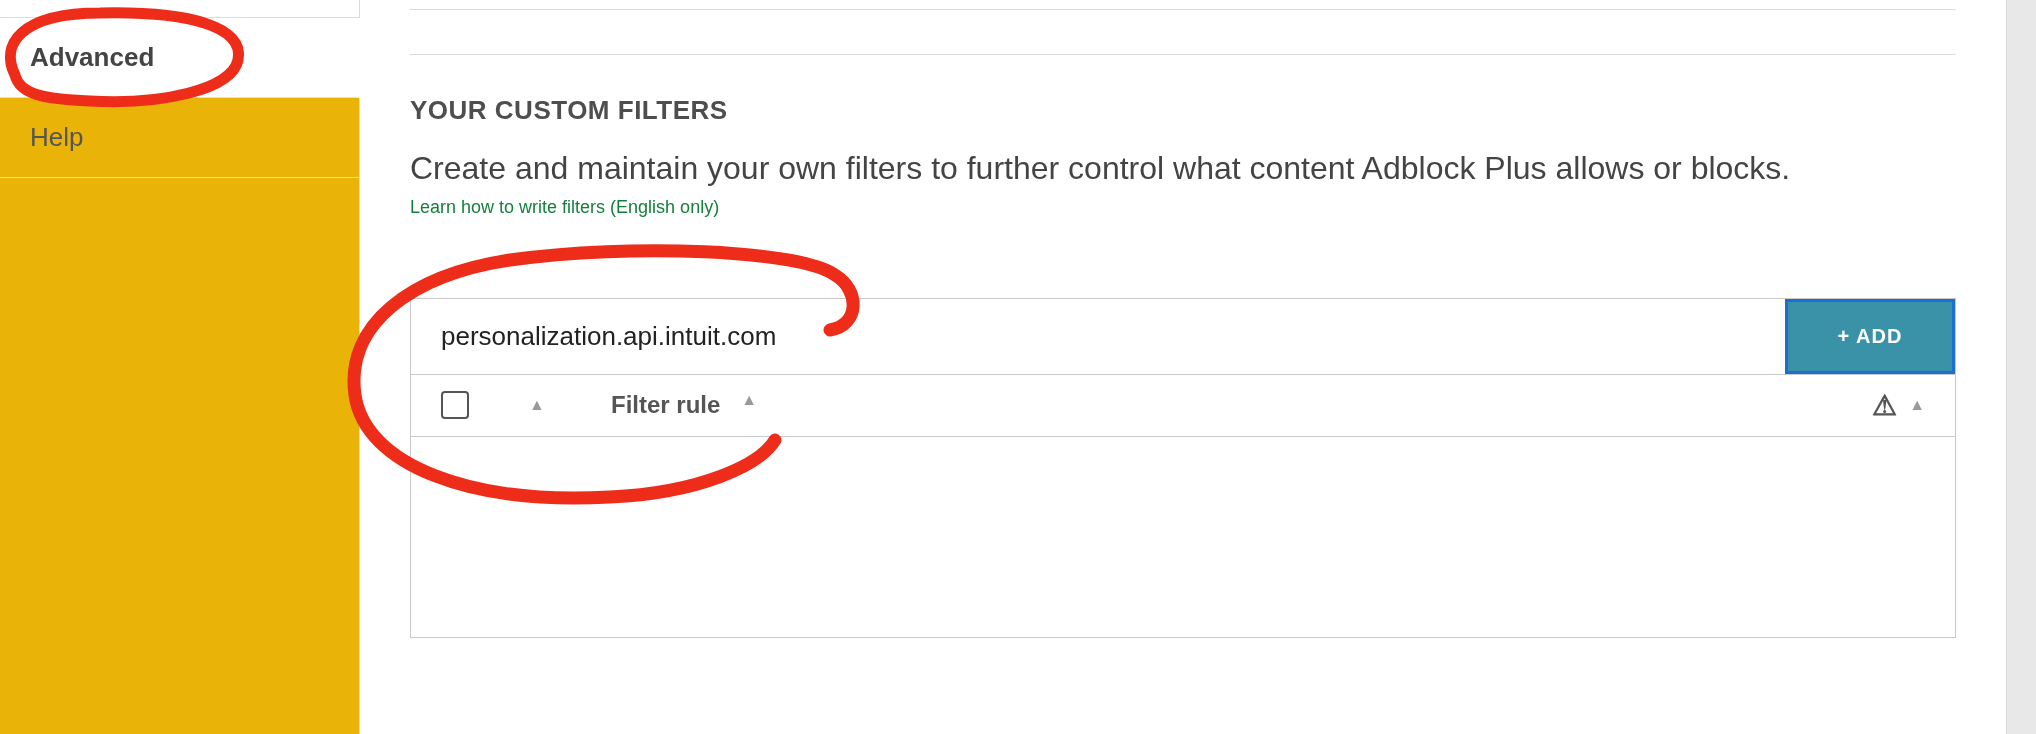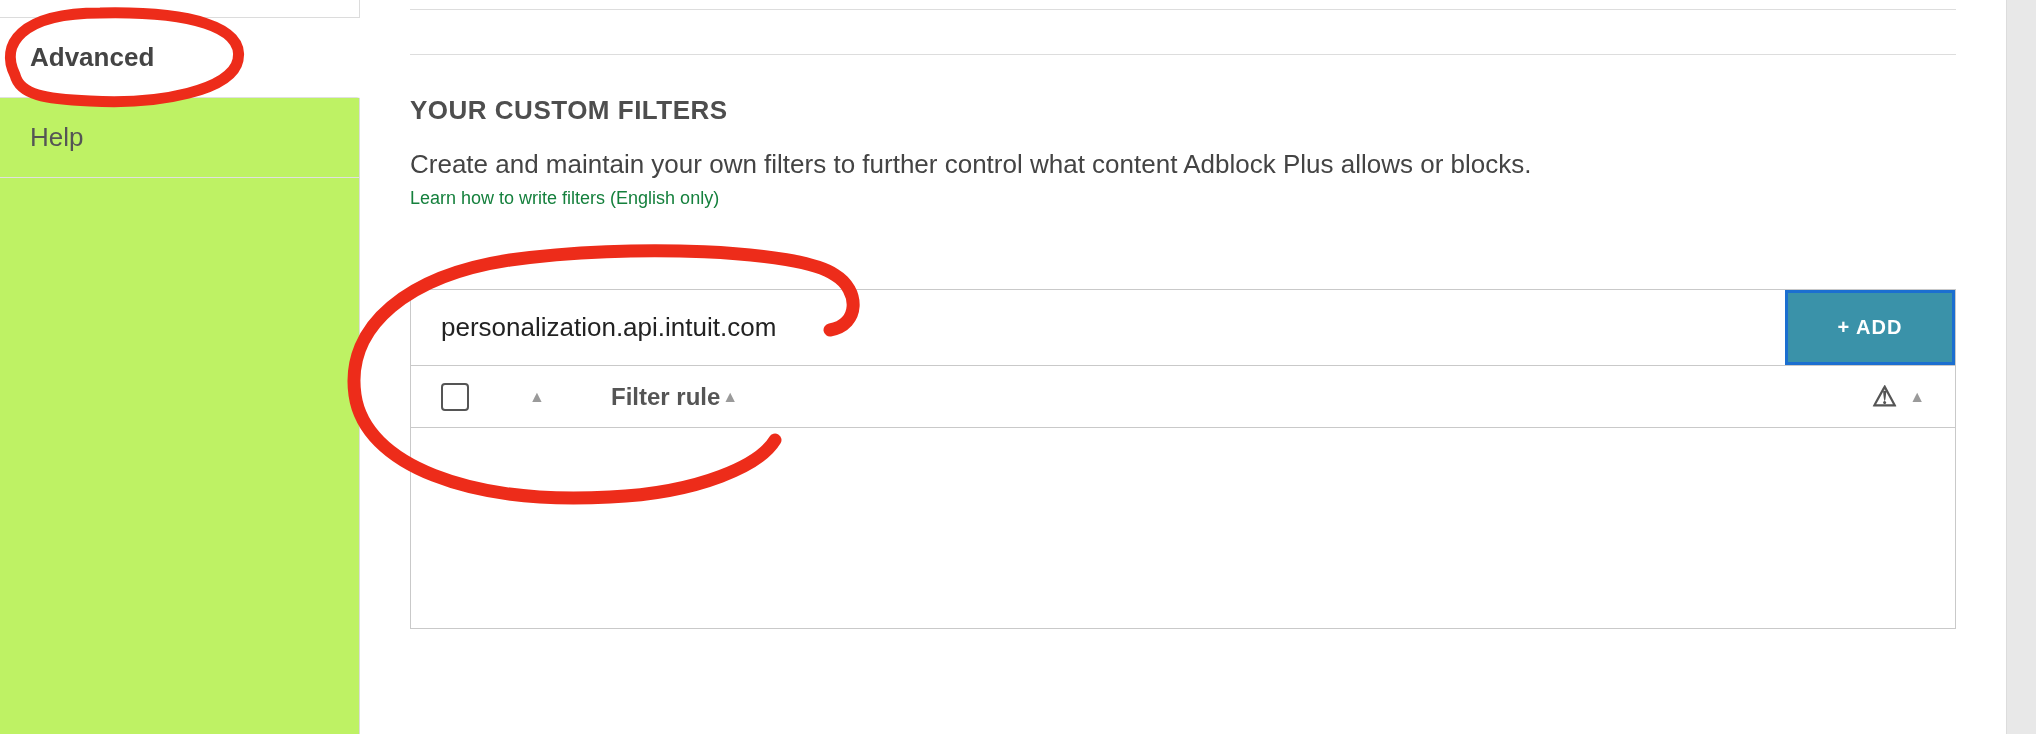--- a/index.html
+++ b/index.html
@@ -12,21 +12,21 @@
     position: relative;
   }
   .layout {
     display: flex;
     width: 100%;
     height: 100%;
   }
   
   .sidebar {
     width: 360px;
-    background: #bef264;
+    background: #eab308;
     border-right: 1px solid #dcdcdc;
     display: flex;
     flex-direction: column;
   }
   .sidebar-item {
     padding: 24px 30px;
     font-size: 26px;
     color: #555;
     cursor: pointer;
     border-bottom: 1px solid #e0e0e0;
@@ -62,21 +62,21 @@
   }
   .section-title {
     font-size: 26px;
     font-weight: 800;
     letter-spacing: 0.5px;
     color: #4e4e4e;
     text-transform: uppercase;
     margin-bottom: 20px;
   }
   .section-desc {
-    font-size: 26px;
+    font-size: 32px;
     color: #444;
     line-height: 1.4;
     margin-bottom: 6px;
   }
   .link {
     font-size: 18px;
     color: #15803d;
     cursor: pointer;
   }
   .subsection {
@@ -137,22 +137,22 @@
     background: #fff;
     cursor: pointer;
   }
   .sort-caret {
     font-size: 16px;
     color: #9a9a9a;
   }
   .rule-cell {
     flex: 1;
     display: flex;
-    align-items: center;
-    gap: 2px;
+    align-items: flex-start;
+    gap: 21px;
   }
   .warn-cell {
     width: 80px;
     display: flex;
     align-items: center;
     justify-content: flex-end;
     gap: 12px;
   }
   .warn-icon {
     font-size: 28px;

